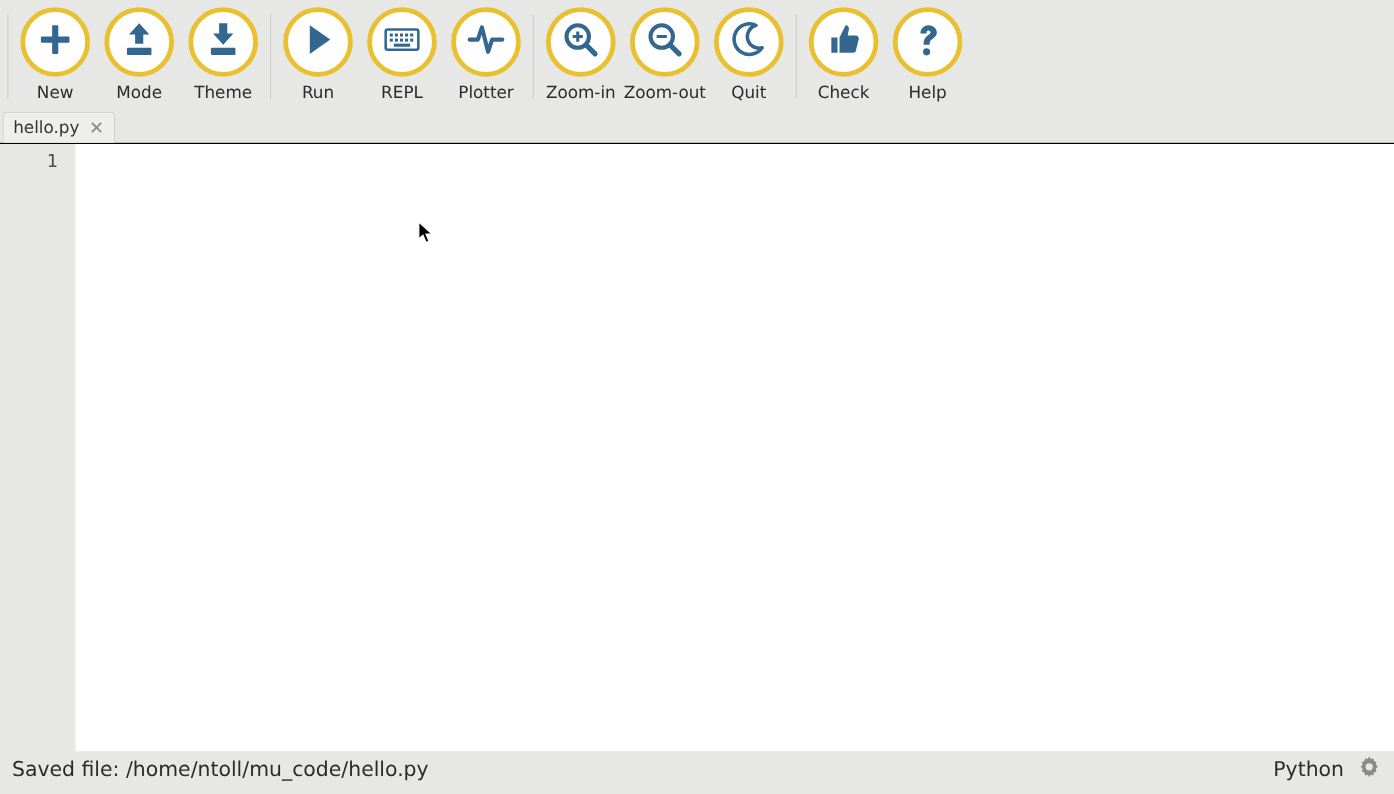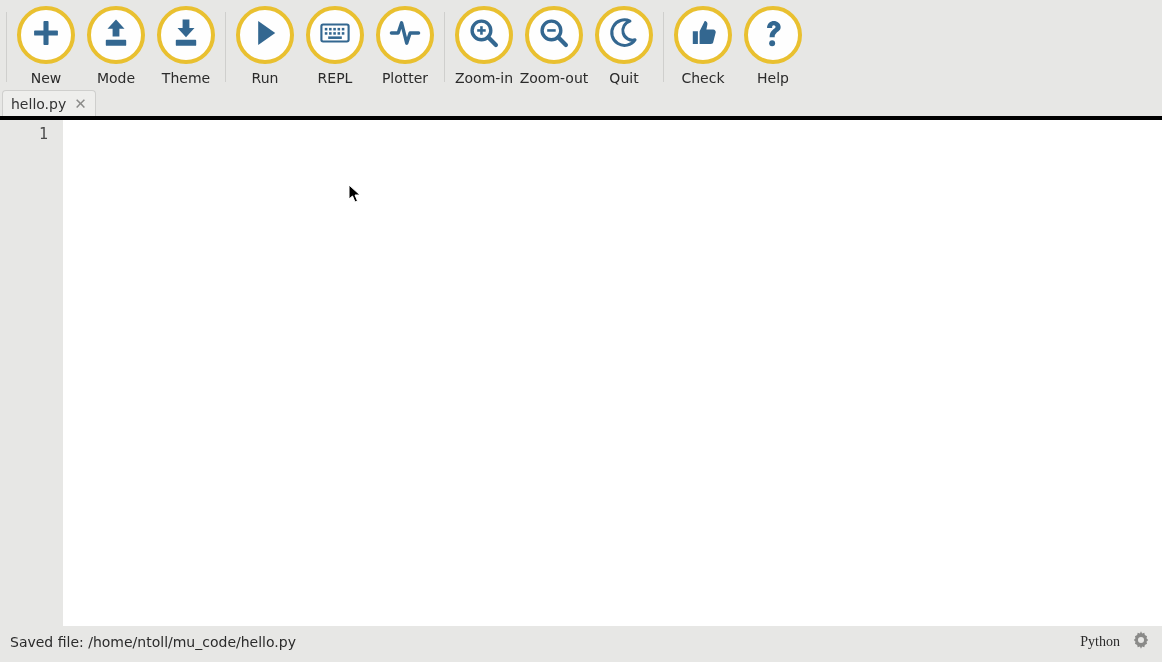--- a/index.html
+++ b/index.html
@@ -4,31 +4,31 @@
 <style>
   * { box-sizing: border-box; margin: 0; padding: 0; }
   html, body { width: 1162px; height: 662px; font-family: "DejaVu Sans", "Segoe UI", sans-serif; background: #e7e7e5; overflow: hidden; }
   .toolbar { display: flex; align-items: flex-start; padding: 4px 2px 6px 2px; background: #e7e7e5; }
   .group { display: flex; }
   .sep { width: 1px; height: 70px; background: #cfcfcd; margin: 8px 4px 0 4px; }
   .tb-item { width: 70px; display: flex; flex-direction: column; align-items: center; cursor: pointer; padding-top: 2px; }
   .tb-item .circle { width: 58px; height: 58px; border-radius: 50%; background: #fefefe; border: 4px solid #e9c030; display: flex; align-items: center; justify-content: center; }
   .tb-item .circle svg { width: 34px; height: 34px; }
   .tb-item .lbl { margin-top: 6px; font-size: 14px; color: #2b2b2b; }
-  .tabbar { height: 28px; background: #e7e7e5; border-bottom: 4px solid #000000; display: flex; align-items: flex-end; padding-left: 2px; }
+  .tabbar { height: 28px; background: #e7e7e5; border-bottom: 1px solid #000000; display: flex; align-items: flex-end; padding-left: 2px; }
   .tab { height: 26px; background: #eeeeec; border: 1px solid #cfcfcd; border-bottom: none; border-top-left-radius: 4px; border-top-right-radius: 4px; display: flex; align-items: center; padding: 0 8px; font-size: 14px; color: #333; gap: 8px; }
   .tab .close { color: #8a8a88; font-weight: bold; cursor: pointer; font-size: 15px; }
   .editor-wrap { position: relative; width: 100%; height: calc(662px - 98px - 28px - 30px); display: flex; background: #e7e7e5; }
   .gutter { width: 62px; background: #e7e7e5; text-align: right; padding: 4px 14px 0 0; font-family: "DejaVu Sans Mono", monospace; font-size: 15px; color: #4a4a4a; }
   .editor { flex: 1; background: #ffffff; border-left: 1px solid #e7e7e5; position: relative; }
   .gutter .ln { height: 20px; line-height: 20px; }
   .cursor-img { position: absolute; left: 285px; top: 64px; pointer-events: none; }
   .cursor-img svg { width: 14px; height: 20px; }
-  .statusbar { height: 30px; background: #e7e7e5; display: flex; align-items: center; justify-content: space-between; padding: 0 10px; font-size: 14px; color: #2b2b2b; border-top: 1px solid #e7e7e5; }
-  .status-right { display: flex; align-items: center; gap: 10px; font-family: Liberation Serif, serif; }
+  .statusbar { height: 30px; background: #e7e7e5; display: flex; align-items: center; justify-content: space-between; padding: 0 10px; font-size: 17px; color: #2b2b2b; border-top: 1px solid #e7e7e5; }
+  .status-right { display: flex; align-items: center; gap: 10px; }
   .gear { width: 22px; height: 22px; display: flex; align-items: center; justify-content: center; cursor: pointer; }
   .gear svg { width: 22px; height: 22px; }
   .blue { fill: #336790; }
   .grayfill { fill: #8a8a88; }
 </style>
 </head>
 <body>
 
 <div class="toolbar">
 

